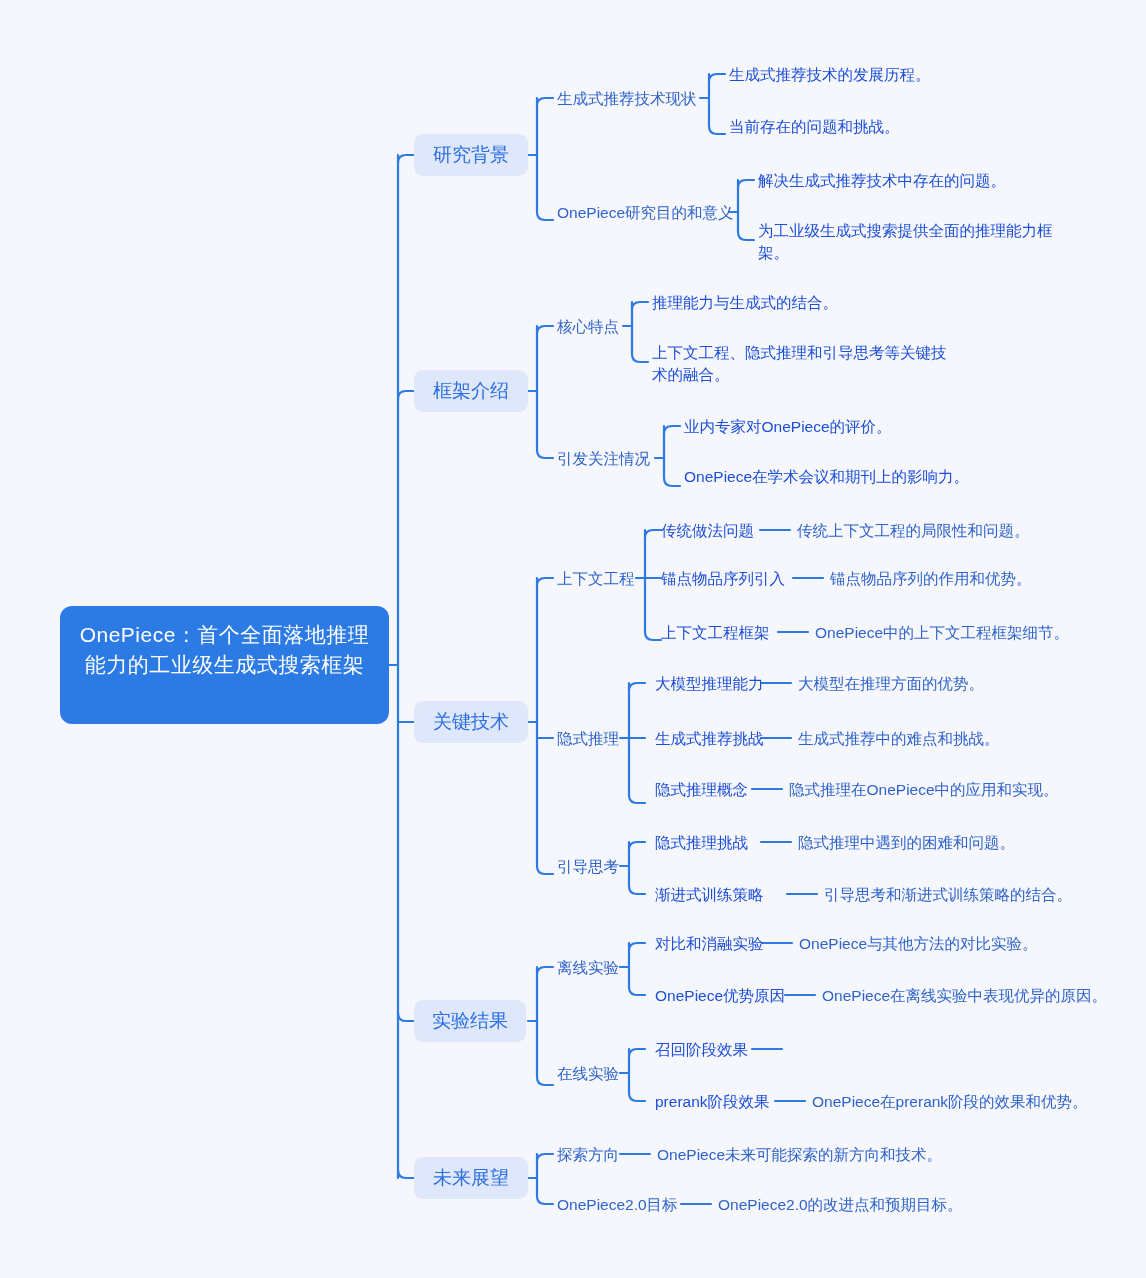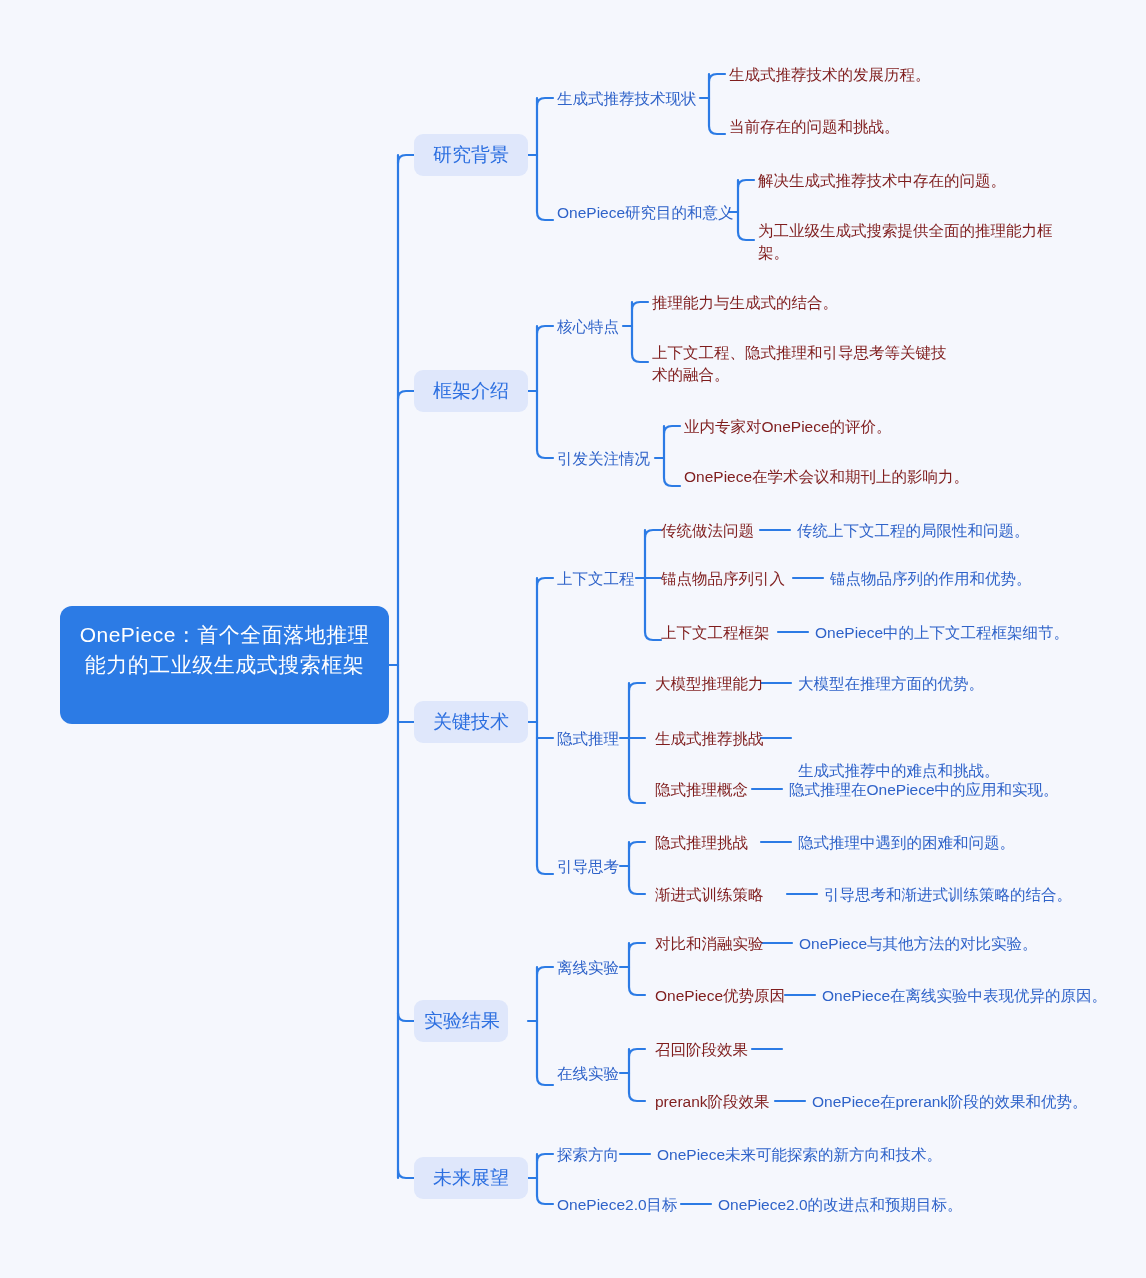--- a/index.html
+++ b/index.html
@@ -47,21 +47,21 @@
   .lvl2{
     position:absolute;
     color:#2f63c9;
     font-size:15.5px;
     white-space:nowrap;
     line-height:1.4;
   }
   
   .lvl3{
     position:absolute;
-    color:#7f1d1d;
+    color:#1d4ed8;
     font-size:15.5px;
     line-height:1.45;
   }
   .lvl3.nowrap{white-space:nowrap;}
   .lvl4{
     position:absolute;
     color:#2f63c9;
     font-size:15.5px;
     white-space:nowrap;
     line-height:1.45;
@@ -185,21 +185,21 @@
 
   <div class="pill" style="left:414px;top:134px;width:114px;height:42px;">
     <span>研究背景</span>
   </div>
   <div class="pill" style="left:414px;top:370px;width:114px;height:42px;">
     <span>框架介绍</span>
   </div>
   <div class="pill" style="left:414px;top:701px;width:114px;height:42px;">
     <span>关键技术</span>
   </div>
-  <div class="pill" style="left:414px;top:1000px;width:94px;height:42px;justify-content:flex-end;">
+  <div class="pill" style="left:414px;top:1000px;width:112px;height:42px;">
     <span>实验结果</span>
   </div>
   <div class="pill" style="left:414px;top:1157px;width:114px;height:42px;">
     <span>未来展望</span>
   </div>
 
   <div class="lvl2" style="left:557px;top:88px;">
     <span>生成式推荐技术现状</span>
   </div>
   <div class="lvl3 nowrap" style="left:729px;top:64px;">
@@ -266,21 +266,21 @@
   </div>
   <div class="lvl3 nowrap" style="left:655px;top:673px;">
     <span>大模型推理能力</span>
   </div>
   <div class="lvl4" style="left:798px;top:673px;">
     <span>大模型在推理方面的优势。</span>
   </div>
   <div class="lvl3 nowrap" style="left:655px;top:728px;">
     <span>生成式推荐挑战</span>
   </div>
-  <div class="lvl4" style="left:798px;top:760px;">
+  <div class="lvl4" style="left:798px;top:728px;">
     <span>生成式推荐中的难点和挑战。</span>
   </div>
   <div class="lvl3 nowrap" style="left:655px;top:779px;">
     <span>隐式推理概念</span>
   </div>
   <div class="lvl4" style="left:789px;top:779px;">
     <span>隐式推理在OnePiece中的应用和实现。</span>
   </div>
 
   <div class="lvl2" style="left:557px;top:856px;">

